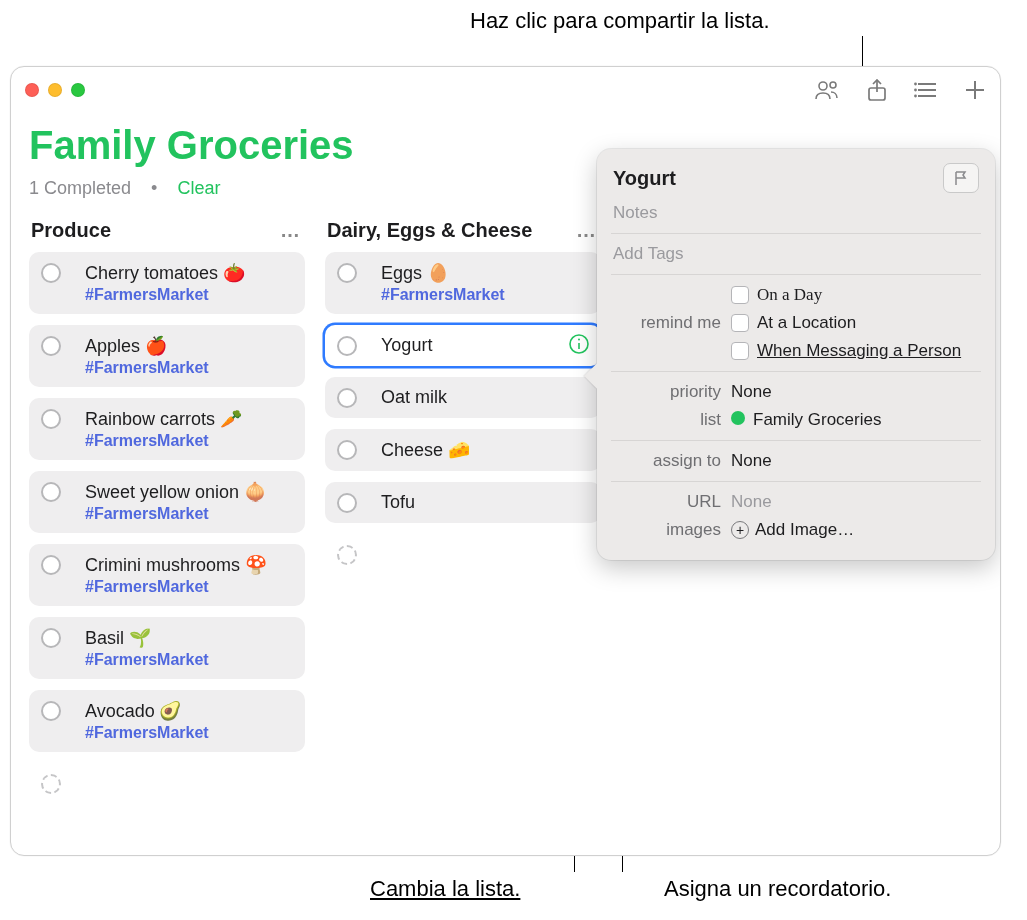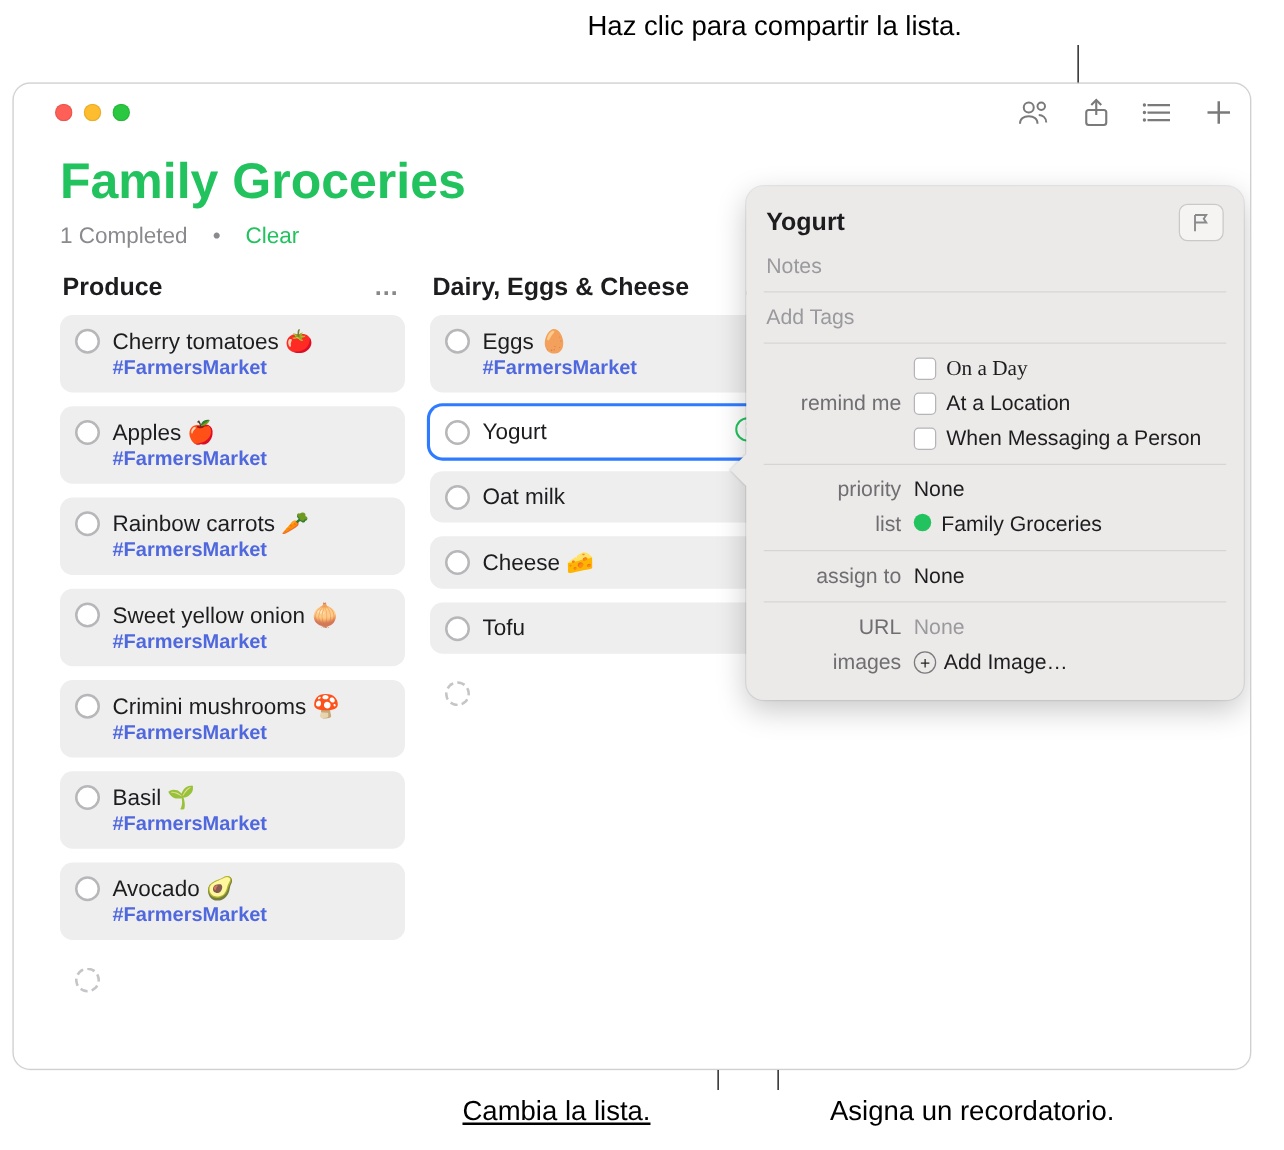--- a/index.html
+++ b/index.html
@@ -26,21 +26,20 @@
     position: absolute;
     left: 10px;
     top: 66px;
     width: 991px;
     height: 790px;
     border: 1px solid #d0d0d0;
     border-radius: 14px;
     background: #ffffff;
     overflow: hidden;
     box-shadow: 0 0 0 0.5px rgba(0,0,0,0.04);
-    padding-left: 19px;
   }
   .titlebar {
     position: relative;
     height: 46px;
     display: flex;
     align-items: center;
     justify-content: space-between;
     padding: 0 14px;
   }
   .traffic {
@@ -105,21 +104,21 @@
   .col-header .more {
     color: #888; font-weight:700; cursor:pointer; letter-spacing:1px;
   }
   .item {
     background: #efeeef;
     border-radius: 10px;
     padding: 10px 12px 10px 12px;
     margin-bottom: 11px;
     display: flex;
     align-items: flex-start;
-    gap: 10px;
+    gap: 24px;
     position: relative;
     min-height: 38px;
   }
   .item .radio {
     width: 20px; height: 20px;
     border: 2px solid #b7b7b9;
     border-radius: 50%;
     flex: 0 0 20px;
     margin-top: 1px;
     background:#fff;
@@ -418,21 +417,21 @@
       <span class="lbl">remind me</span>
       <div class="val" style="display:flex;flex-direction:column;gap:8px;">
         <div class="opt" style="display:flex;align-items:center;font-family:Liberation Serif, serif;">
           <span class="chk"></span>
           <span>On a Day</span>
         </div>
         <div class="opt" style="display:flex;align-items:center;">
           <span class="chk"></span>
           <span>At a Location</span>
         </div>
-        <div class="opt" style="display:flex;align-items:center;">
+        <div class="opt" style="display:flex;align-items:center;text-decoration:underline;">
           <span class="chk"></span>
           <span>When Messaging a Person</span>
         </div>
       </div>
     </div>
 
     <div class="pop-divider"></div>
 
     <div class="pop-row">
       <span class="lbl">priority</span>

